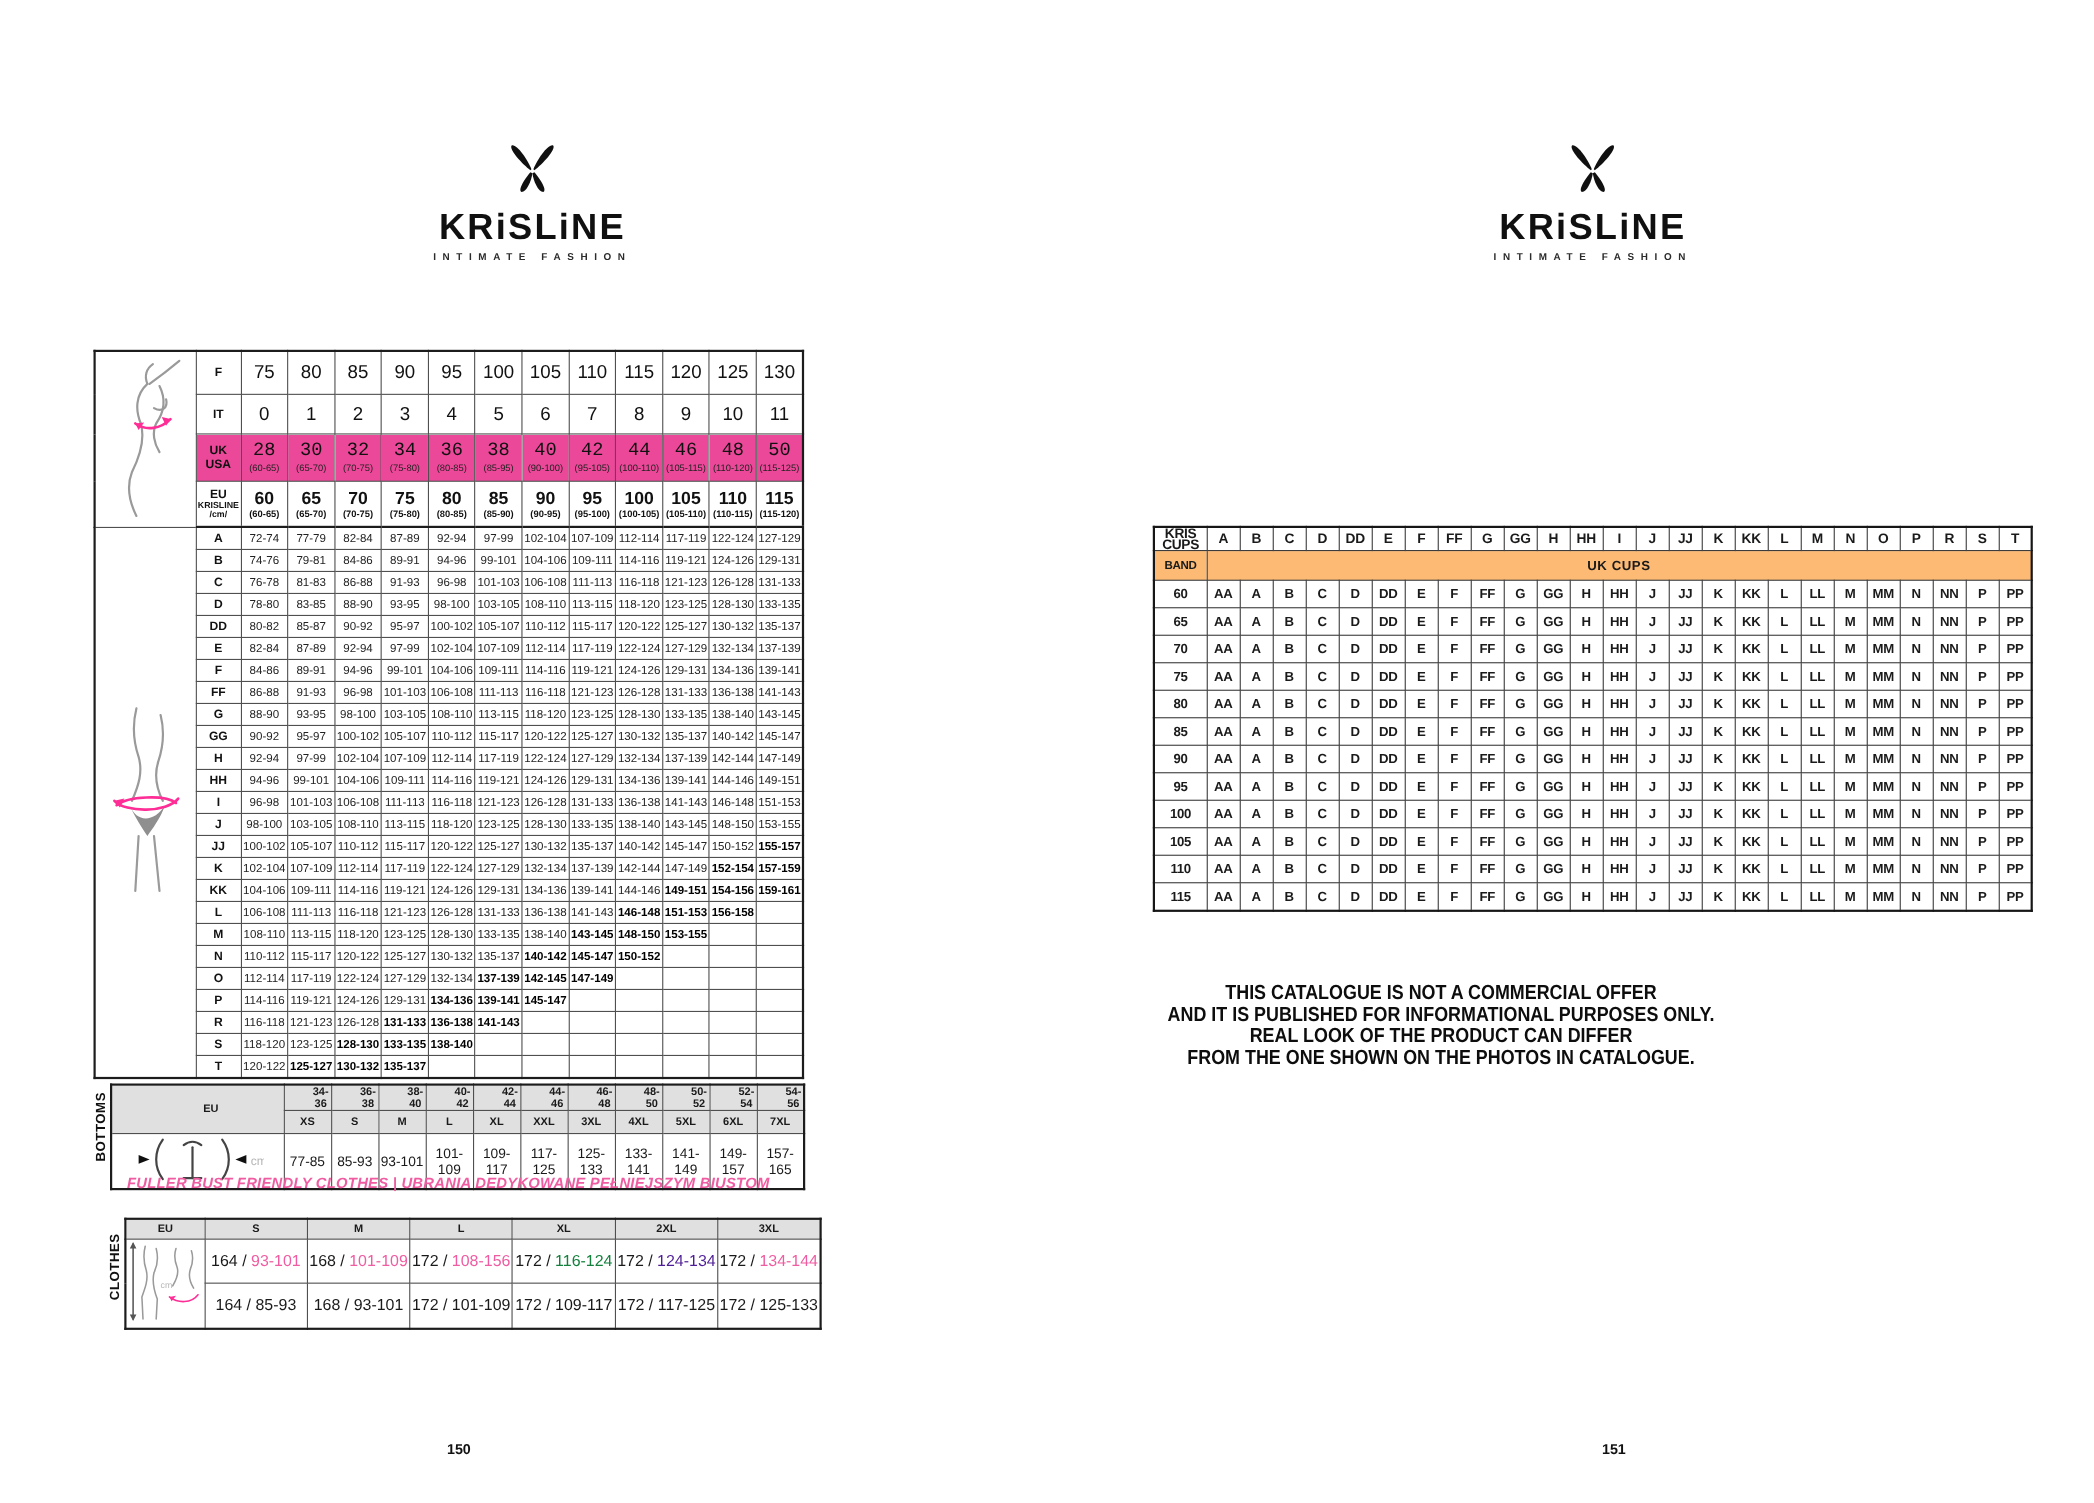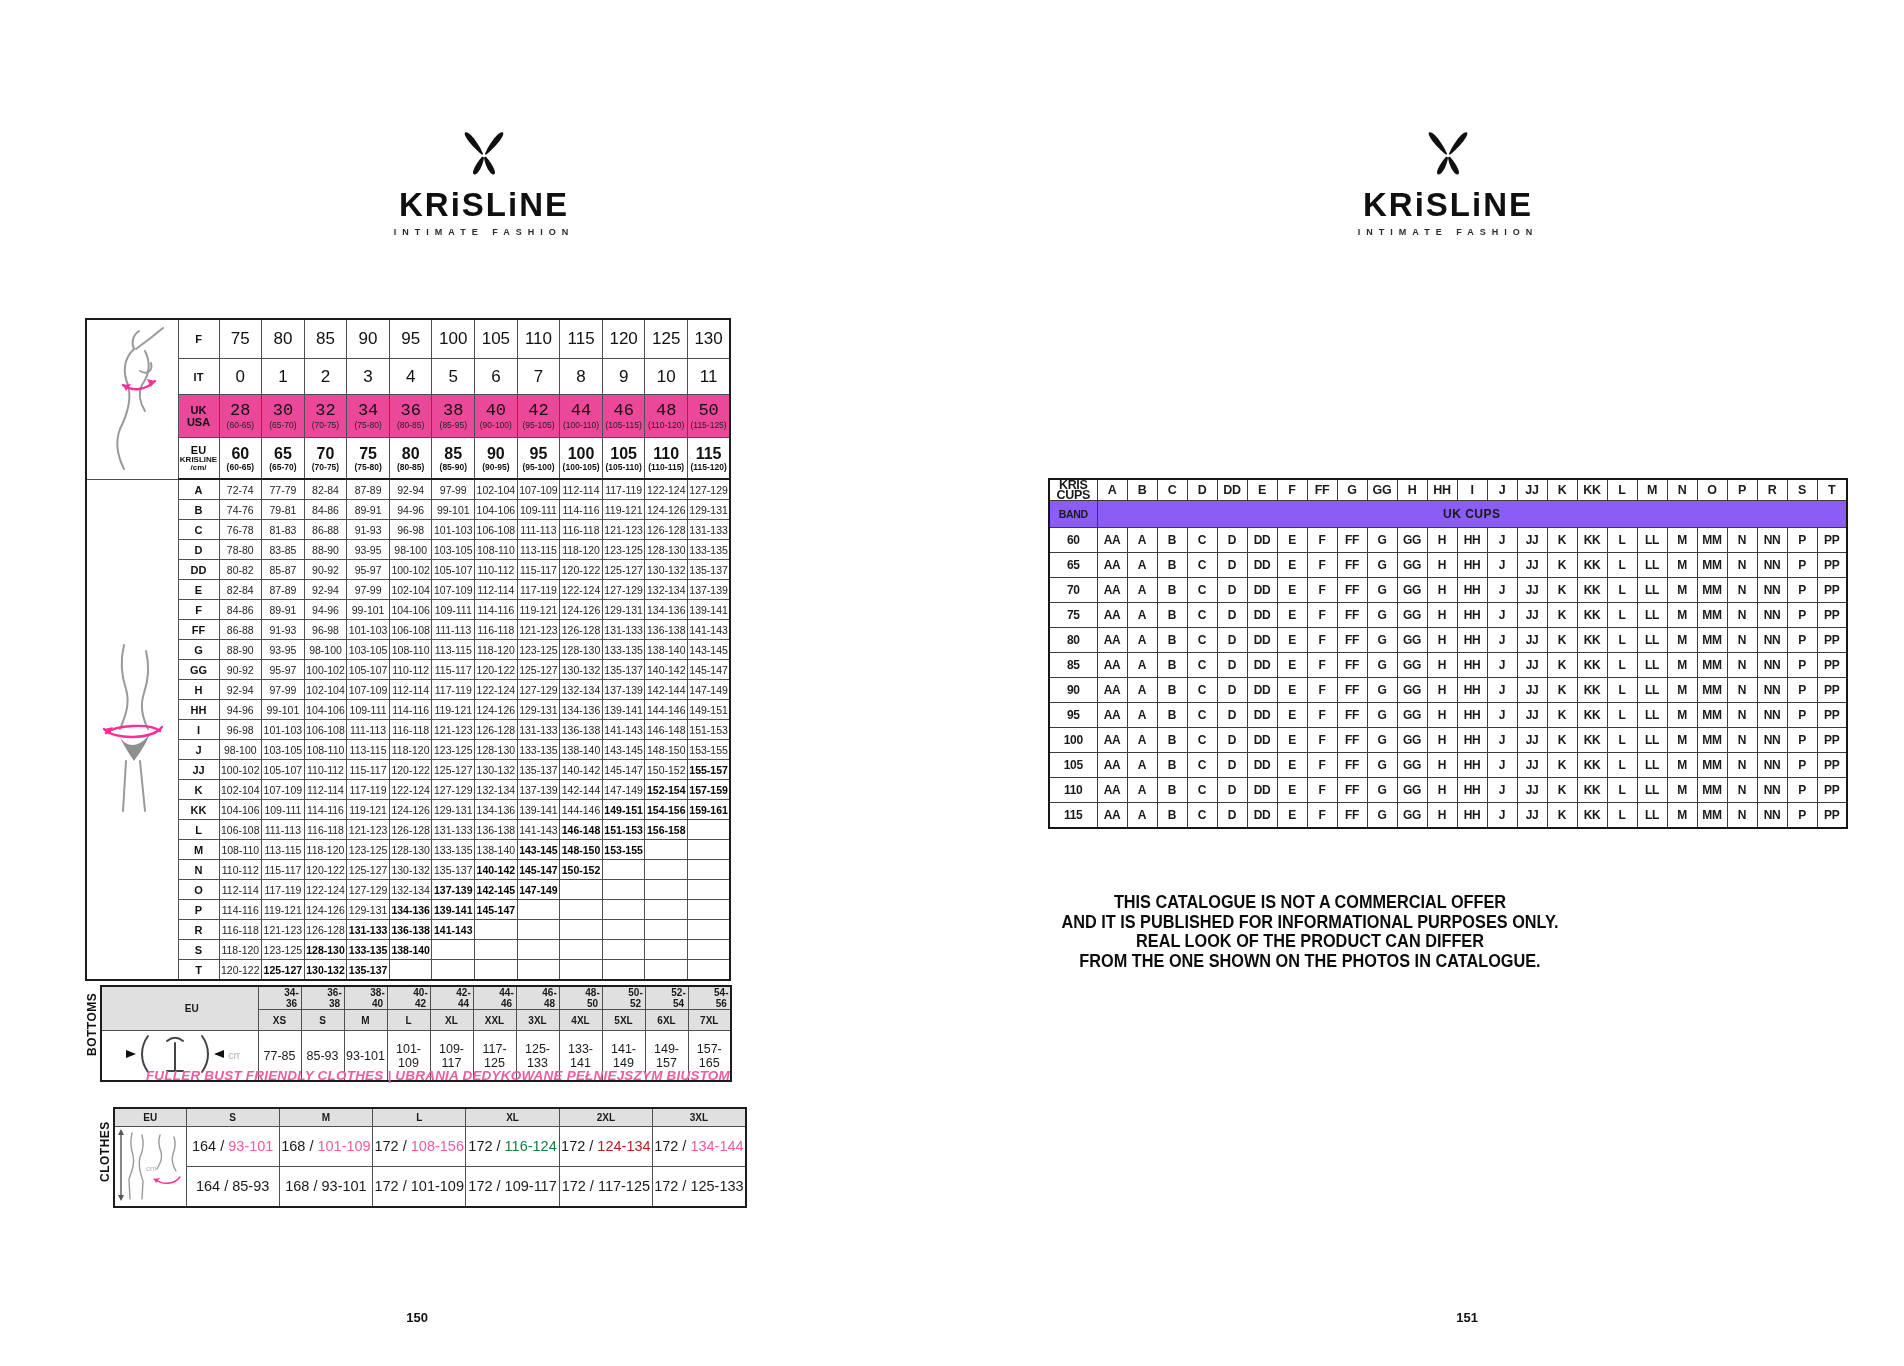--- a/index.html
+++ b/index.html
@@ -31,31 +31,31 @@
   
   #bottoms-table{position:absolute;left:100px;top:985px;width:630px;border:2px solid #1c1c1c;}
   #bottoms-table tr.h1 td{height:21px;background:#e0e0e0;font-weight:700;font-size:10px;padding-left:24px;}
   #bottoms-table tr.h2 td{height:20px;background:#e0e0e0;font-weight:700;font-size:10px;}
   #bottoms-table tr.d td{height:33px;font-size:12.5px;}
   #bottoms-table .eu{font-size:13px;font-weight:700;background:#e0e0e0;}
   .vlabel{position:absolute;writing-mode:vertical-rl;transform:rotate(180deg);
           font-weight:700;font-size:12px;letter-spacing:.5px;color:#111;
           display:flex;align-items:center;justify-content:center;}
   
-  #fuller-heading{position:absolute;left:85px;top:1068px;width:645px;text-align:right;
+  #fuller-heading{position:absolute;left:85px;top:1068px;width:645px;text-align:center;
     font-style:italic;font-weight:700;font-size:13.5px;letter-spacing:.2px;}
   
   #clothes-table{position:absolute;left:113px;top:1107px;width:632px;border:2px solid #1c1c1c;}
   #clothes-table tr.h td{height:17px;background:#e0e0e0;font-weight:700;font-size:10px;}
   #clothes-table tr.d td{height:35px;font-size:14.5px;}
   
   #cups-table{position:absolute;left:1048px;top:478px;width:798px;border:2px solid #161616;}
   #cups-table td{border:1px solid #3c3c3c;font-weight:700;letter-spacing:-.3px;}
   #cups-table tr.h td{height:20px;font-size:12.5px;}
-  #cups-table tr.u td{height:26px;background:#8b5cf6;}
+  #cups-table tr.u td{height:26px;background:#fdba74;}
   #cups-table tr.r td{height:24px;font-size:12px;}
   #cups-table .corner{font-size:9.5px;line-height:10px;}
   #cups-table .bandlbl{font-size:10.5px;}
   #cups-table .ukcups{font-size:12px;letter-spacing:.5px;}
   
   #disclaimer{position:absolute;left:990px;top:892px;width:640px;text-align:center;
     font-weight:700;font-size:18.5px;line-height:19.5px;color:#0d0d0d;
     transform:scaleX(.88);transform-origin:50% 0;}
   
   .pagenum{position:absolute;top:1310px;width:60px;text-align:right;font-weight:700;font-size:13px;color:#111;}
@@ -721,21 +721,21 @@
     <path class="gline" style="stroke-width:1.4" d="M58,10 C60,16 59,22 57,27 C55,33 57,39 60,44"></path>
     <path class="gline" style="stroke-width:1.4;stroke:#ff2d96" d="M38,52 C46,58 58,58 64,50"></path>
     <path class="pfill" d="M38,52 l6,-1 l-4,5 z"></path>
     <text class="cmtxt" style="font-size:8px" x="30" y="44">cm</text>
   </svg>
 </td>
           <td>164 / <span style="color:#ef5ca1">93-101</span></td>
           <td>168 / <span style="color:#ef5ca1">101-109</span></td>
           <td>172 / <span style="color:#ef5ca1">108-156</span></td>
           <td>172 / <span style="color:#15803d">116-124</span></td>
-          <td>172 / <span style="color:#b91c1c">124-134</span></td>
+          <td>172 / <span style="color:#4c1d95">124-134</span></td>
           <td>172 / <span style="color:#ef5ca1">134-144</span></td>
         </tr>
         <tr class="d">
           <td>164 / 85-93</td>
           <td>168 / 93-101</td>
           <td>172 / 101-109</td>
           <td>172 / 109-117</td>
           <td>172 / 117-125</td>
           <td>172 / 125-133</td>
         </tr>

